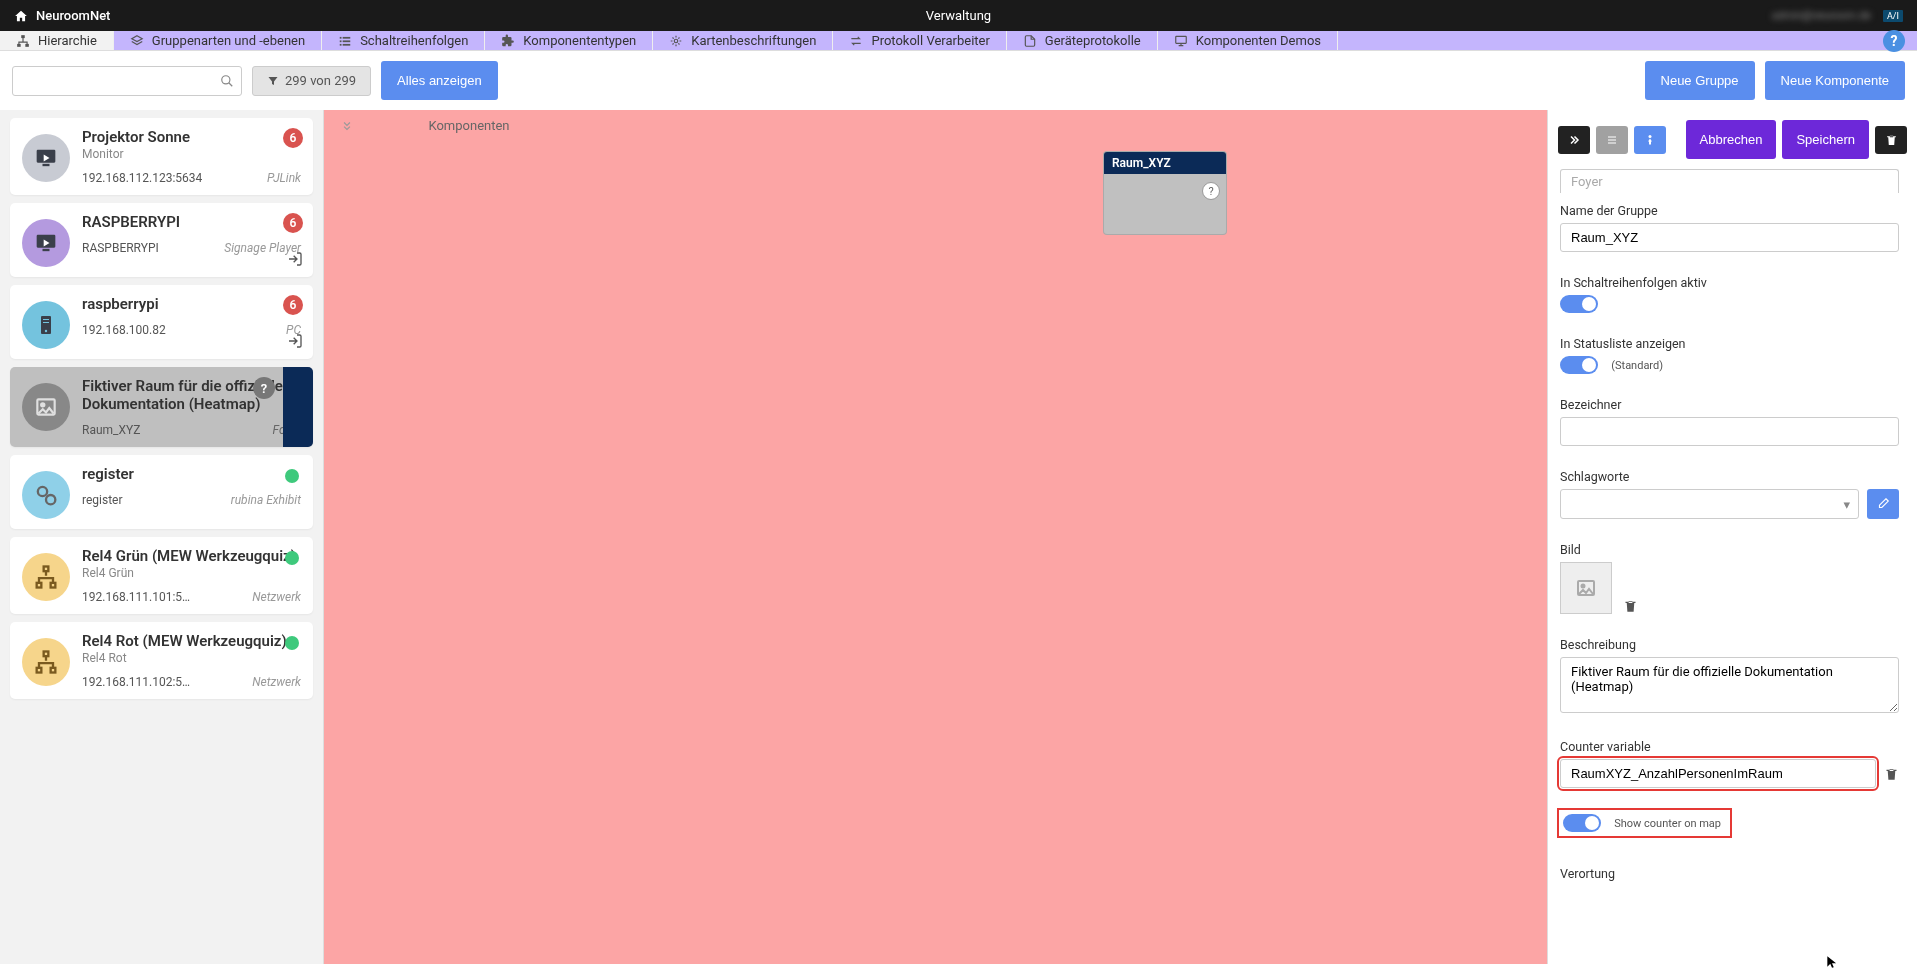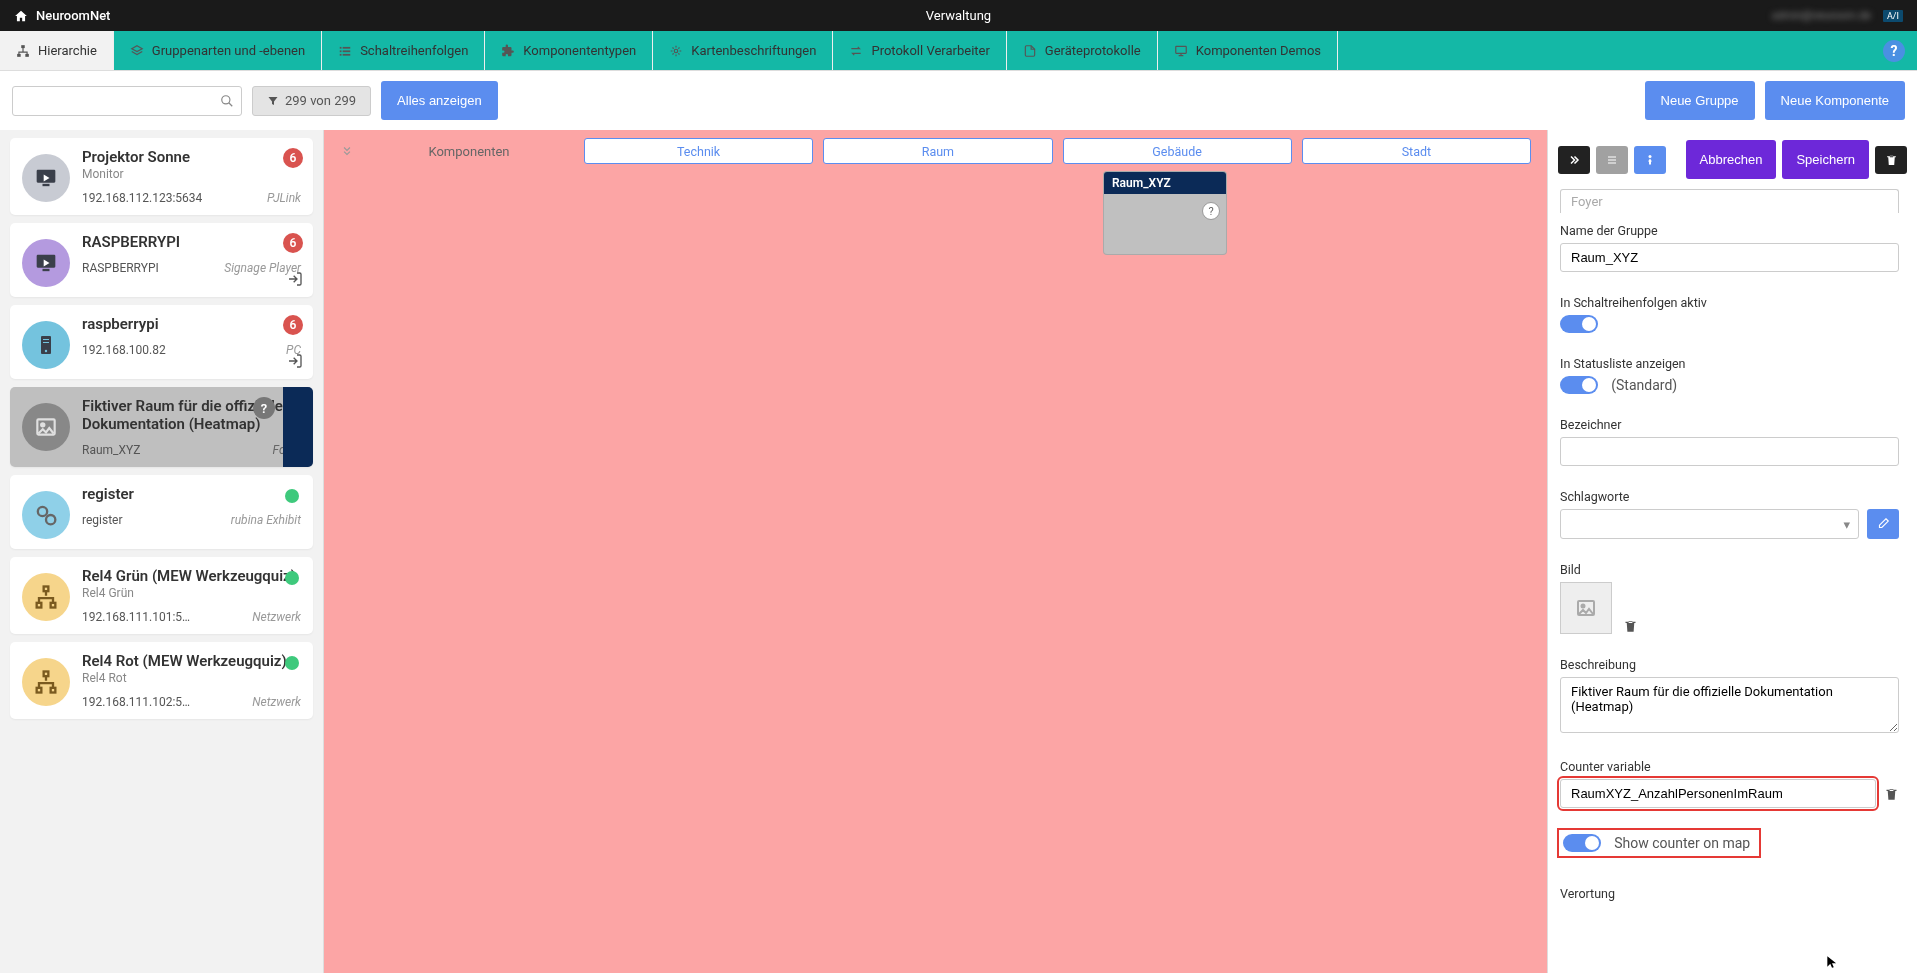--- a/index.html
+++ b/index.html
@@ -6,21 +6,21 @@
 body { font-family: -apple-system, BlinkMacSystemFont, "Segoe UI", Roboto, sans-serif; font-size: 13px; color: #333; background: #fff; overflow: hidden; }
 .topbar { background: #1a1a1a; color: #fff; height: 31px; display: flex; align-items: center; padding: 0 14px; justify-content: space-between; }
 .topbar .left { display: flex; align-items: center; gap: 8px; }
 .topbar .left .home-icon { font-size: 14px; }
 .topbar .brand { font-weight: 500; font-size: 13px; }
 .topbar .center { font-size: 13px; position: absolute; left: 50%; transform: translateX(-50%); }
 .topbar .right { display: flex; align-items: center; gap: 12px; }
 .topbar .right .blur { filter: blur(3px); color: #888; font-size: 11px; }
 .topbar .right .lang { background: #0c4a6e; color: #fff; font-size: 9px; padding: 1px 4px; border-radius: 1px; }
 
-.navtabs { background: #14b8a6; border-bottom: 1px solid #ddd; display: flex; align-items: center; height: 40px; position: relative; text-align: center; }
+.navtabs { background: #c4b5fd; border-bottom: 1px solid #ddd; display: flex; align-items: center; height: 20px; position: relative; text-align: center; }
 .navtab { padding: 0 16px; height: 100%; display: flex; align-items: center; gap: 8px; border-right: 1px solid #eee; cursor: pointer; font-size: 13px; color: #333; }
 .navtab.active { background: #f2f2f2; }
 .navtab .nicon { font-size: 13px; color: #555; }
 .help-icon { position: absolute; right: 12px; width: 22px; height: 22px; border-radius: 50%; background: #4a90e2; color: #fff; display: flex; align-items: center; justify-content: center; font-weight: bold; font-size: 14px; cursor: pointer; }
 
 .actionbar { display: flex; align-items: center; padding: 10px 12px; gap: 10px; }
 .search-wrap { position: relative; width: 230px; }
 .search-input { width: 100%; height: 30px; border: 1px solid #ccc; border-radius: 3px; padding: 0 30px 0 10px; font-size: 13px; }
 .search-wrap .sicon { position: absolute; right: 8px; top: 50%; transform: translateY(-50%); color: #888; font-size: 14px; }
 .filter-btn { background: #e4e4e4; border: 1px solid #ccc; color: #555; padding: 0 14px; height: 30px; border-radius: 3px; display: flex; align-items: center; gap: 6px; cursor: pointer; font-size: 13px; }
@@ -72,21 +72,21 @@
 
 .prop-scroll { flex: 1; overflow-y: auto; padding: 4px 18px 20px 12px; position: relative; }
 .prop-scroll::-webkit-scrollbar { width: 10px; }
 .prop-scroll::-webkit-scrollbar-thumb { background: #ccc; border-radius: 5px; }
 .form-group { margin-bottom: 23px; }
 .flabel { font-size: 12.5px; color: #333; margin-bottom: 5px; display: block; }
 .finput { width: 100%; border: 1px solid #ccc; border-radius: 3px; padding: 6px 10px; font-size: 13px; background: #fff; }
 .ftextarea { width: 100%; border: 1px solid #ccc; border-radius: 3px; padding: 6px 10px; font-size: 13px; min-height: 56px; resize: vertical; font-family: inherit; }
 .toggle { width: 38px; height: 18px; border-radius: 10px; background: #5b8def; position: relative; display: inline-block; vertical-align: middle; cursor: pointer; }
 .toggle::after { content: ""; position: absolute; width: 14px; height: 14px; border-radius: 50%; background: #fff; top: 2px; right: 2px; }
-.toggle-label { margin-left: 10px; color: #555; font-size: 14px; vertical-align: middle; }
+.toggle-label { margin-left: 10px; color: #555; font-size: 11px; vertical-align: middle; }
 .tagselect { display: flex; gap: 8px; }
 .tagselect .sel { flex: 1; border: 1px solid #ccc; border-radius: 3px; height: 30px; display: flex; align-items: center; justify-content: flex-end; padding: 0 8px; color: #888; }
 .tagselect .edit { width: 32px; height: 30px; background: #5b8def; color: #fff; border-radius: 3px; display: flex; align-items: center; justify-content: center; cursor: pointer; }
 .imgph { width: 52px; height: 52px; border: 1px solid #ccc; background: #eee; display: inline-flex; align-items: center; justify-content: center; color: #aaa; font-size: 18px; vertical-align: middle; }
 .trash-icon { display: inline-block; margin-left: 8px; color: #555; vertical-align: bottom; cursor: pointer; font-size: 16px; }
 .highlight-red { outline: 2px solid #e53935; outline-offset: 1px; }
 .counter-row { display: flex; align-items: center; gap: 8px; }
 .counter-row .finput { flex: 1; }
 .foyer-partial { height: 24px; border: 1px solid #ccc; border-bottom: none; border-radius: 3px 3px 0 0; padding: 4px 10px; color: #aaa; font-size: 13px; display: flex; align-items: center; margin-bottom: 10px; }
 .cursor-arrow { position: fixed; bottom: 2px; right: 78px; font-size: 16px; color: #000; pointer-events: none; }
@@ -362,26 +362,20 @@
   </div>
 
   <div class="canvas">
     <div class="canvas-header">
       <span class="chevs">
         <svg width="14" height="14" viewBox="0 0 24 24" fill="none" stroke="#999" stroke-width="2">
             <path d="M7 6l5 5 5-5M7 13l5 5 5-5"></path>
           </svg>
       </span>
       <span class="col-label">Komponenten</span>
-      <div class="breadcrumb-btns">
-        <div class="bc-btn">Technik</div>
-        <div class="bc-btn">Raum</div>
-        <div class="bc-btn">Gebäude</div>
-        <div class="bc-btn">Stadt</div>
-      </div>
     </div>
     <div class="room-card">
       <div class="hdr">Raum_XYZ</div>
       <div class="qm">?</div>
     </div>
   </div>
 
   <div class="proppanel">
     <div class="prop-actions">
       <button class="icon-btn">

